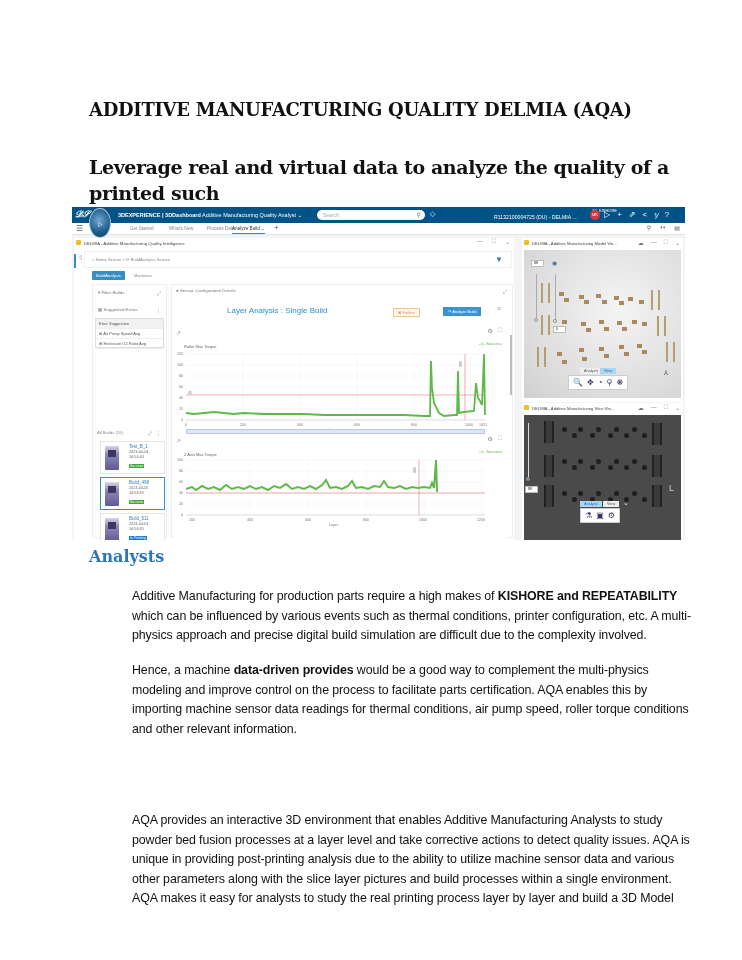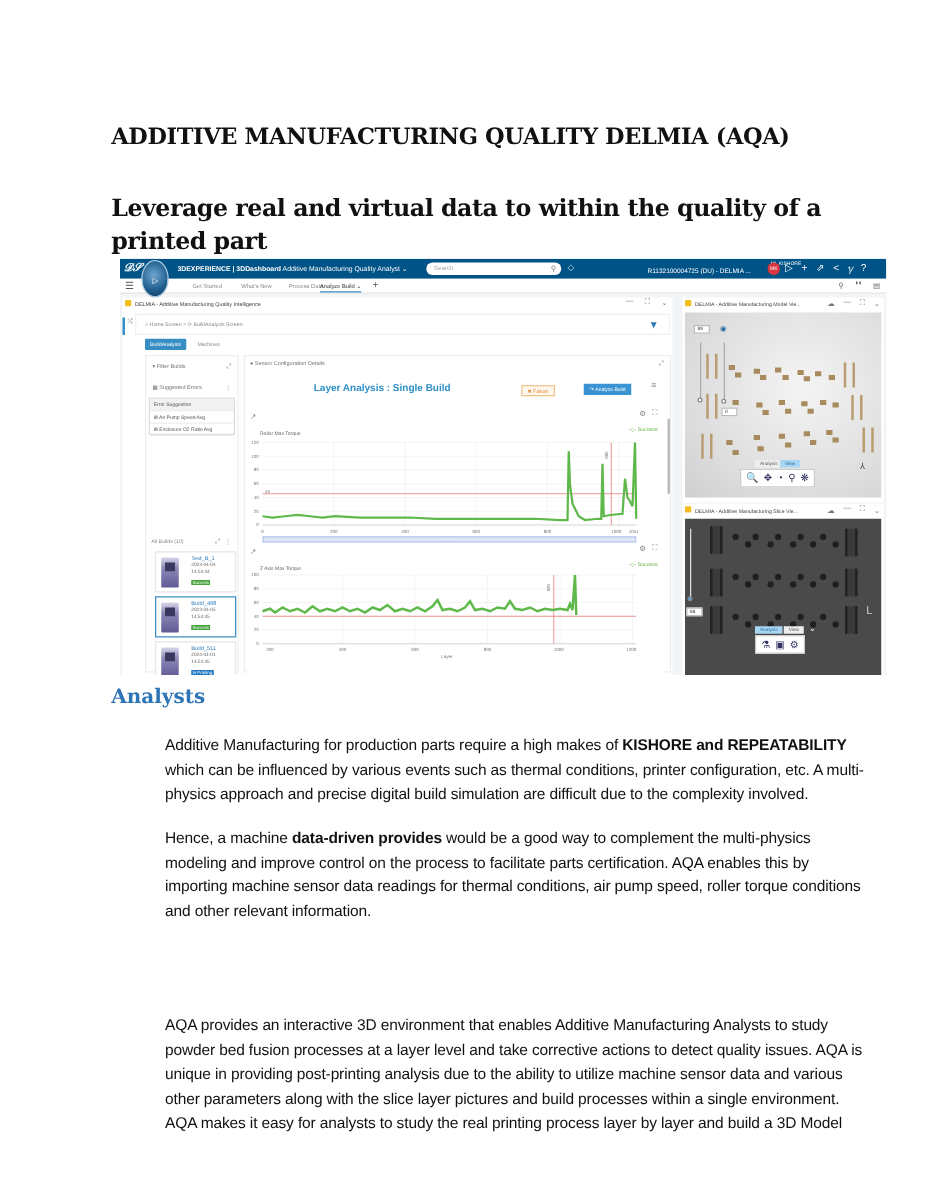--- a/index.html
+++ b/index.html
@@ -3,21 +3,21 @@
 <meta charset="utf-8">
 <style>
   * { box-sizing: border-box; margin: 0; padding: 0; }
   html, body { width: 742px; height: 960px; background: #ffffff; overflow: hidden; }
   body { position: relative; font-family: "Liberation Sans", sans-serif; color: #111; }
 
   .doc-title { position: absolute; left: 89px; top: 99px; font-family: "DejaVu Serif", serif; font-weight: bold; font-size: 18px; letter-spacing: -0.3px; color: #111; }
   .doc-subtitle { position: absolute; left: 89px; top: 154px; width: 600px; font-family: "DejaVu Serif", serif; font-weight: bold; font-size: 19px; line-height: 26px; letter-spacing: -0.4px; color: #111; }
 
   
-  .shot { position: absolute; left: 72px; top: 207px; width: 613px; height: 333px; background: #f3f4f6; overflow: hidden; font-size: 5px; color: #555; margin-left: 24px; }
+  .shot { position: absolute; left: 72px; top: 207px; width: 613px; height: 333px; background: #f3f4f6; overflow: hidden; font-size: 5px; color: #555; }
   .topbar { position: absolute; left: 0; top: 0; width: 613px; height: 16px; background: #005386; color: #fff; }
   .ds-logo { position: absolute; left: 3px; top: 2px; font-size: 9px; color: #fff; font-style: italic; font-weight: bold; }
   .compass { position: absolute; left: 17px; top: 1px; width: 22px; height: 30px; border-radius: 50%; background: radial-gradient(circle at 45% 40%, #6fa6cf, #1d5c8c 60%, #0e3d62); border: 1px solid #a9c7de; z-index: 3; }
   .compass span { position: absolute; left: 8px; top: 11px; font-size: 6px; color: #fff; }
   .app-title { position: absolute; left: 46px; top: 5px; font-size: 5.5px; white-space: nowrap; }
   .app-title b { font-weight: bold; }
   .search-box { position: absolute; left: 245px; top: 3px; width: 108px; height: 10px; border-radius: 5px; background: #fff; color: #aaa; font-size: 5px; padding: 2px 6px; }
   .search-icon { position: absolute; right: 4px; top: 1px; font-size: 6px; color: #777; }
   .tag-icon { position: absolute; left: 358px; top: 3px; font-size: 7px; color: #cfe2f0; }
   .user-name { position: absolute; left: 460px; top: 1px; font-size: 4px; width: 85px; text-align: right; }
@@ -56,21 +56,21 @@
   .printer { position: absolute; left: 4px; top: 4px; width: 14px; height: 24px; background: linear-gradient(180deg, #d8d6e8 0%, #8c89b7 35%, #5f5a94 100%); border-radius: 1px; }
   .printer::after { content: ""; position: absolute; left: 3px; top: 4px; width: 8px; height: 7px; background: #3b3860; }
   .b-name { position: absolute; left: 28px; top: 2px; font-size: 4.5px; color: #2f7fbd; }
   .b-date { position: absolute; left: 28px; top: 8px; font-size: 3.8px; color: #666; line-height: 4.6px; }
   .badge { position: absolute; left: 28px; top: 22px; font-size: 3.5px; color: #fff; padding: 0 1px; }
   .badge.success { background: #45a43a; }
   .badge.finishing { background: #1f78c4; }
 
   .right-col { position: absolute; left: 97px; top: 46px; width: 342px; height: 254px; background: #fff; border: 1px solid #eee; }
   .rc-head { position: absolute; left: 4px; top: 3px; font-size: 4.4px; color: #777; }
-  .layer-title { position: absolute; left: 55px; top: 21px; font-size: 8px; font-weight: bold; color: #2d8fc9; }
+  .layer-title { position: absolute; left: 55px; top: 21px; font-size: 8px; font-weight: normal; color: #2d8fc9; }
   .failure-btn { position: absolute; left: 221px; top: 23px; font-size: 4px; color: #e08a3a; border: 1px solid #f0c48d; padding: 1px 4px; background: #fff7ec; }
   .analyze-btn { position: absolute; left: 271px; top: 22px; font-size: 4px; color: #fff; background: #3a93d2; padding: 2px 5px; }
   .hamburger { position: absolute; left: 325px; top: 20px; font-size: 7px; color: #999; }
   .chart-card { position: absolute; left: 2px; width: 332px; height: 108px; background: #fff; }
   .chart-tools { position: absolute; right: 4px; top: 0; font-size: 6px; color: #888; display: flex; gap: 5px; }
   .chart-corner { position: absolute; left: 2px; top: 2px; font-size: 6px; color: #888; }
   .legend { position: absolute; right: 4px; top: 14px; font-size: 4.2px; color: #5fae45; }
   .chart-svg { position: absolute; left: 0; top: 16px; }
   .scrollbar { position: absolute; right: 0; top: 50px; width: 2px; height: 60px; background: #bbb; }
 
@@ -93,21 +93,21 @@
 
   
   .overview { position: absolute; left: 89px; top: 547px; font-family: "DejaVu Serif", serif; font-weight: bold; font-size: 16px; color: #2e75b6; }
   .para { position: absolute; left: 132px; width: 565px; font-family: "Liberation Sans", sans-serif; font-size: 12.4px; line-height: 19.5px; color: #111; letter-spacing: -0.1px; }
   .para b { font-weight: bold; }
 </style>
 </head>
 <body>
 
 <div class="doc-title">ADDITIVE MANUFACTURING QUALITY DELMIA (AQA)</div>
-<div class="doc-subtitle">Leverage real and virtual data to within the quality of a printed part</div>
+<div class="doc-subtitle">Leverage real and virtual data to analyze the quality of a printed such</div>
 
 <div class="shot">
   <div class="topbar">
     <span class="ds-logo">𝒟𝒮</span>
     <div class="compass">
         <span>▷</span>
       </div>
     <div class="app-title"><b>3DEXPERIENCE | 3DDashboard</b> <span>Additive Manufacturing Quality Analyst ⌄</span></div>
     <div class="search-box"><span>Search</span><span class="search-icon">⚲</span></div>
     <span class="tag-icon">◇</span>

